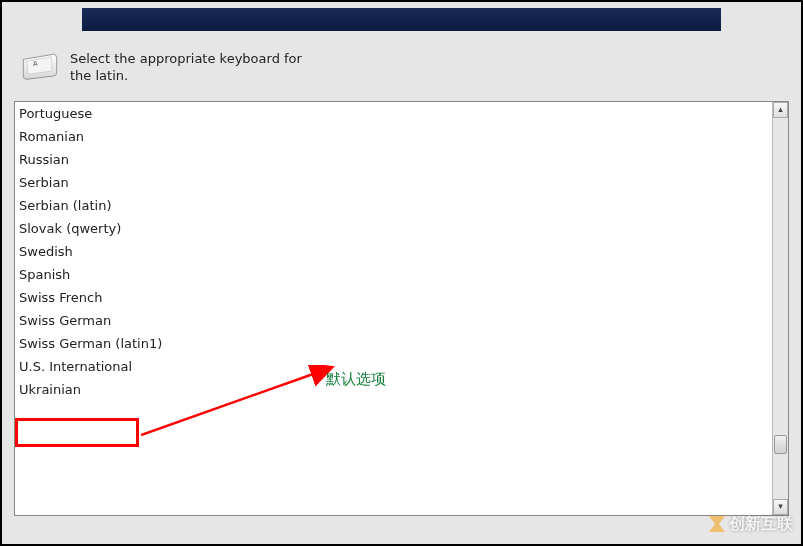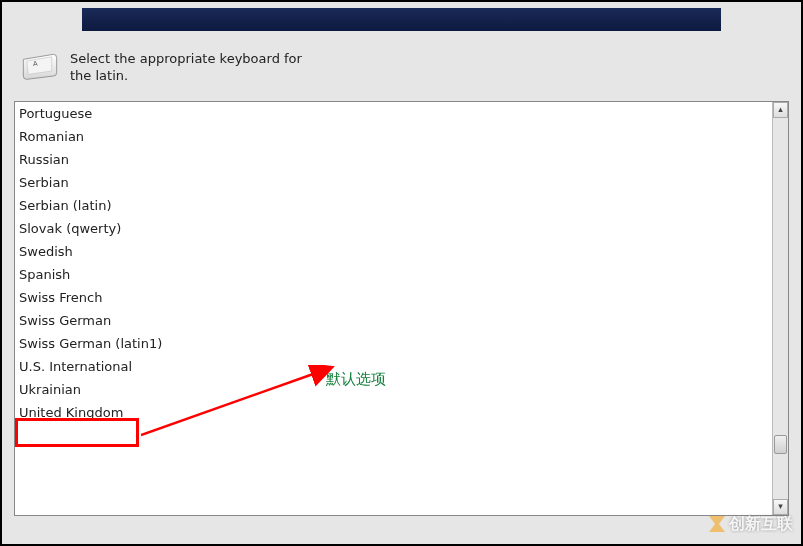--- a/index.html
+++ b/index.html
@@ -156,21 +156,20 @@
       <div class="list-item">Serbian</div>
       <div class="list-item">Serbian (latin)</div>
       <div class="list-item">Slovak (qwerty)</div>
       <div class="list-item">Swedish</div>
       <div class="list-item">Spanish</div>
       <div class="list-item">Swiss French</div>
       <div class="list-item">Swiss German</div>
       <div class="list-item">Swiss German (latin1)</div>
       <div class="list-item">U.S. International</div>
       <div class="list-item">Ukrainian</div>
-      <div class="list-item">United Kingdom</div>
     </div>
   <div class="scrollbar">
     <div class="scroll-btn up">▴</div>
     <div class="scroll-thumb"></div>
     <div class="scroll-btn down">▾</div>
   </div>
 </div>
 
 <div class="highlight-box" id="redbox" style="left: 13px; top: 415.781px; width: 124px; height: 29px;"></div>
 

